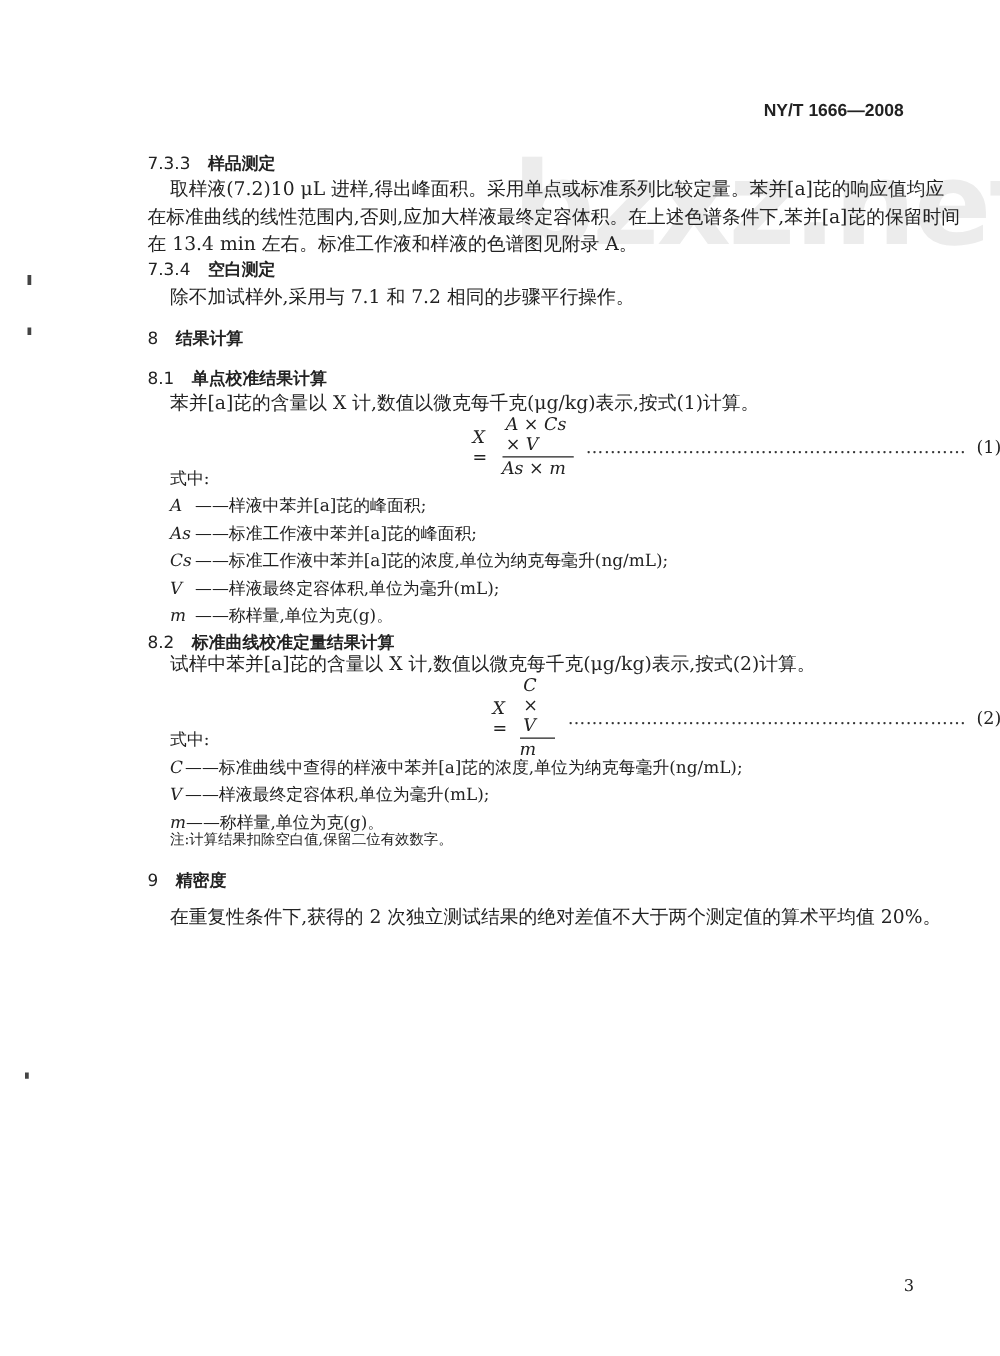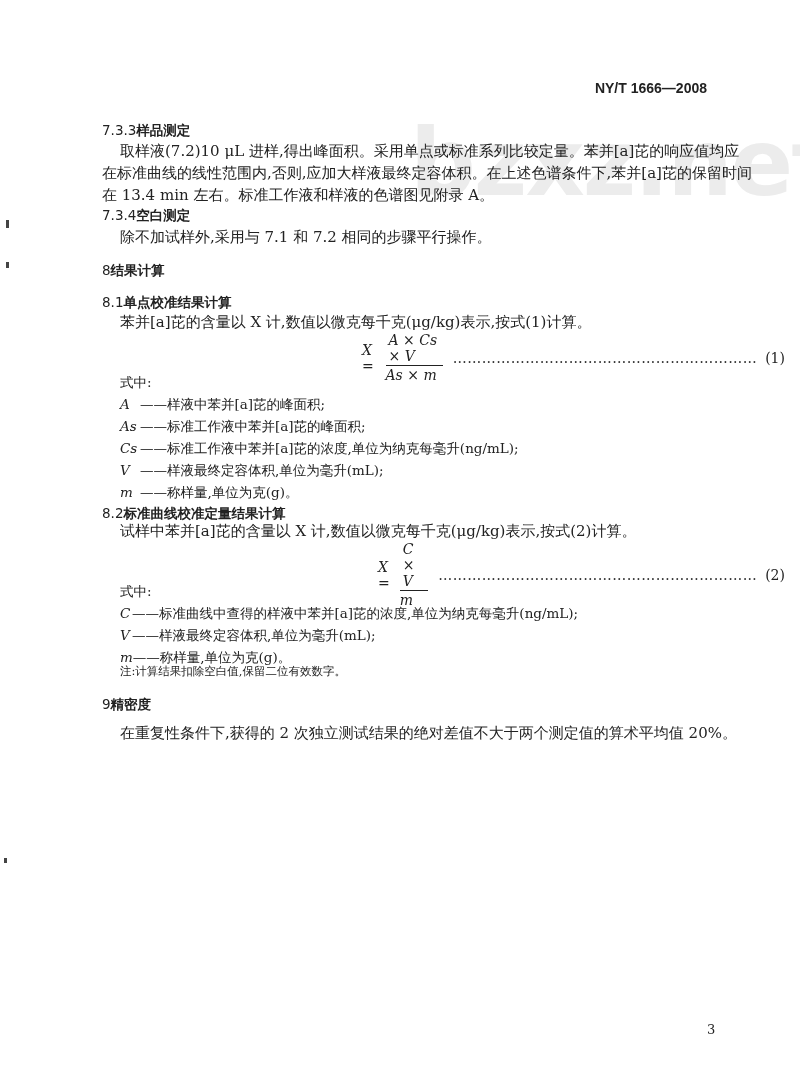--- a/index.html
+++ b/index.html
@@ -5,27 +5,27 @@
     html, body { margin: 0; padding: 0; }
     body {
       width: 800px; height: 1085px; background: #ffffff; position: relative; overflow: hidden;
       font-family: "DejaVu Serif", "Liberation Serif", serif; color: #222; font-size: 13.5px;
     }
     .watermark {
       position: absolute; left: 410px; top: 118px; font-family: "DejaVu Sans", sans-serif;
       font-weight: bold; font-size: 92px; color: #ececec; letter-spacing: -2px; z-index: 0;
       line-height: 1;
     }
-    .page { position: absolute; left: 0; top: 0; width: 785px; height: 1085px; z-index: 1; }
+    .page { position: absolute; left: 16px; top: 0; width: 785px; height: 1085px; z-index: 1; }
     .header-code {
       position: absolute; right: 78px; top: 80px; font-family: "Liberation Sans", sans-serif;
       font-size: 14px; font-weight: bold; color: #222;
     }
     .h { position: absolute; font-family: "DejaVu Sans", sans-serif; font-size: 13.5px; color: #222; }
-    .h .num { display: inline-block; font-weight: normal; }
+    .h .num { display: inline-block; margin-right: 14px; font-weight: normal; }
     .h .title { font-weight: bold; }
     .p { position: absolute; font-size: 15px; line-height: 22px; color: #222; white-space: nowrap; }
     .indent { left: 120px; }
     .flush { left: 102px; }
     .formula {
       position: absolute; display: flex; align-items: center; font-style: italic; font-size: 14px;
     }
     .frac { display: inline-flex; flex-direction: column; margin-left: 6px; }
     .frac .num-part { border-bottom: 1px solid #222; padding: 0 3px 1px 3px; }
     .frac .den-part { padding-top: 1px; }

